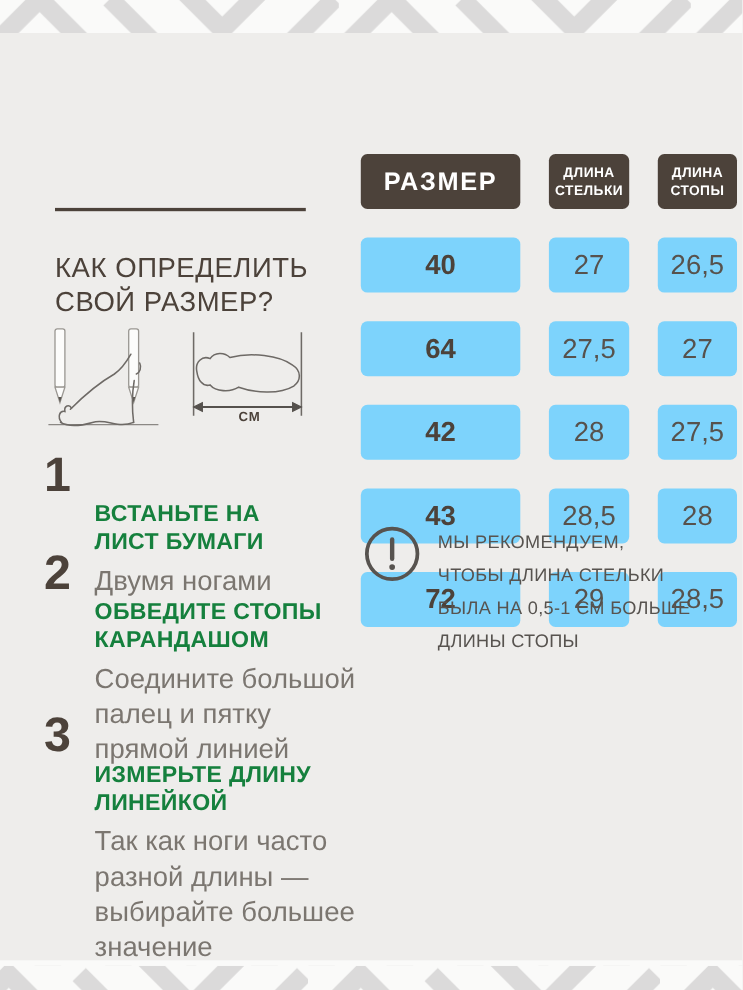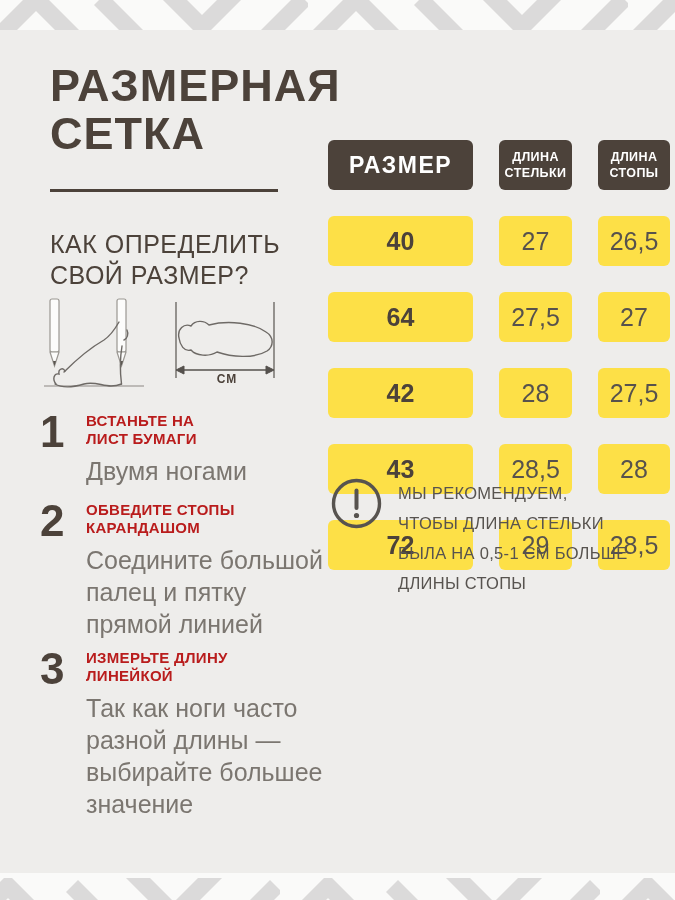--- a/index.html
+++ b/index.html
@@ -40,37 +40,37 @@
 
   
   .step{position:absolute;left:40px;width:285px;display:flex;gap:13px;}
   .step-1{top:412px;}
   .step-2{top:501px;}
   .step-3{top:649px;}
   .step-num{
     flex:none;width:33px;
     font-size:44px;font-weight:700;line-height:.92;color:#4C423A;
   }
-  .step-title{font-size:15px;font-weight:700;line-height:1.2;letter-spacing:.3px;color:#b91c1c;}
+  .step-title{font-size:21px;font-weight:700;line-height:1.2;letter-spacing:.3px;color:#15803d;margin-top:43px;}
   .step-desc{margin-top:7px;font-size:25px;font-weight:400;line-height:1.28;color:#7B7670;}
 
   
   .size-table{
     position:absolute;left:328px;top:140px;width:300px;
     display:grid;grid-template-columns:145px 73px 72px;
     column-gap:5px;row-gap:7px;gap:26px;
   }
   .cell{
     height:50px;border-radius:6px;
     display:flex;align-items:center;justify-content:center;text-align:center;
   }
   .cell.head{background:#4C423A;color:#FFFFFF;}
   .head-size{font-size:23px;font-weight:700;letter-spacing:1.5px;}
   .head-small{font-size:12.5px;font-weight:700;line-height:1.3;letter-spacing:.4px;}
-  .cell.data{background:#fde047;color:#57524D;font-size:25px;}
+  .cell.data{background:#7dd3fc;color:#57524D;font-size:25px;}
   .cell.data.size{font-weight:700;color:#4C423A;}
 
   
   .note{position:absolute;left:330px;top:477px;width:320px;display:flex;gap:15px;}
   .note-icon{flex:none;width:53px;height:53px;}
   .note-text{
     margin-top:1px;
     font-size:16.5px;font-weight:400;line-height:30px;letter-spacing:.3px;color:#57534F;
   }
 </style>
@@ -108,22 +108,20 @@
             <path d="M 272,52 L 316,8"></path>
           </g>
         </pattern>
       </defs>
       <g transform="translate(-40,5)">
         <rect x="0" y="0" width="760" height="44" fill="url(#chevB)"></rect>
       </g>
     </svg>
   </div>
 
-  <div class="title pre">РАЗМЕРНАЯ
-СЕТКА</div>
   <div class="divider"></div>
 
   <div class="subheading pre">КАК ОПРЕДЕЛИТЬ
 СВОЙ РАЗМЕР?</div>
 
   <div class="illustrations">
     <svg width="250" height="96" viewBox="0 0 250 96">
 
       <g>
         <line x1="6" y1="90" x2="106" y2="90" stroke="#8B8884" stroke-width="1.2"></line>

